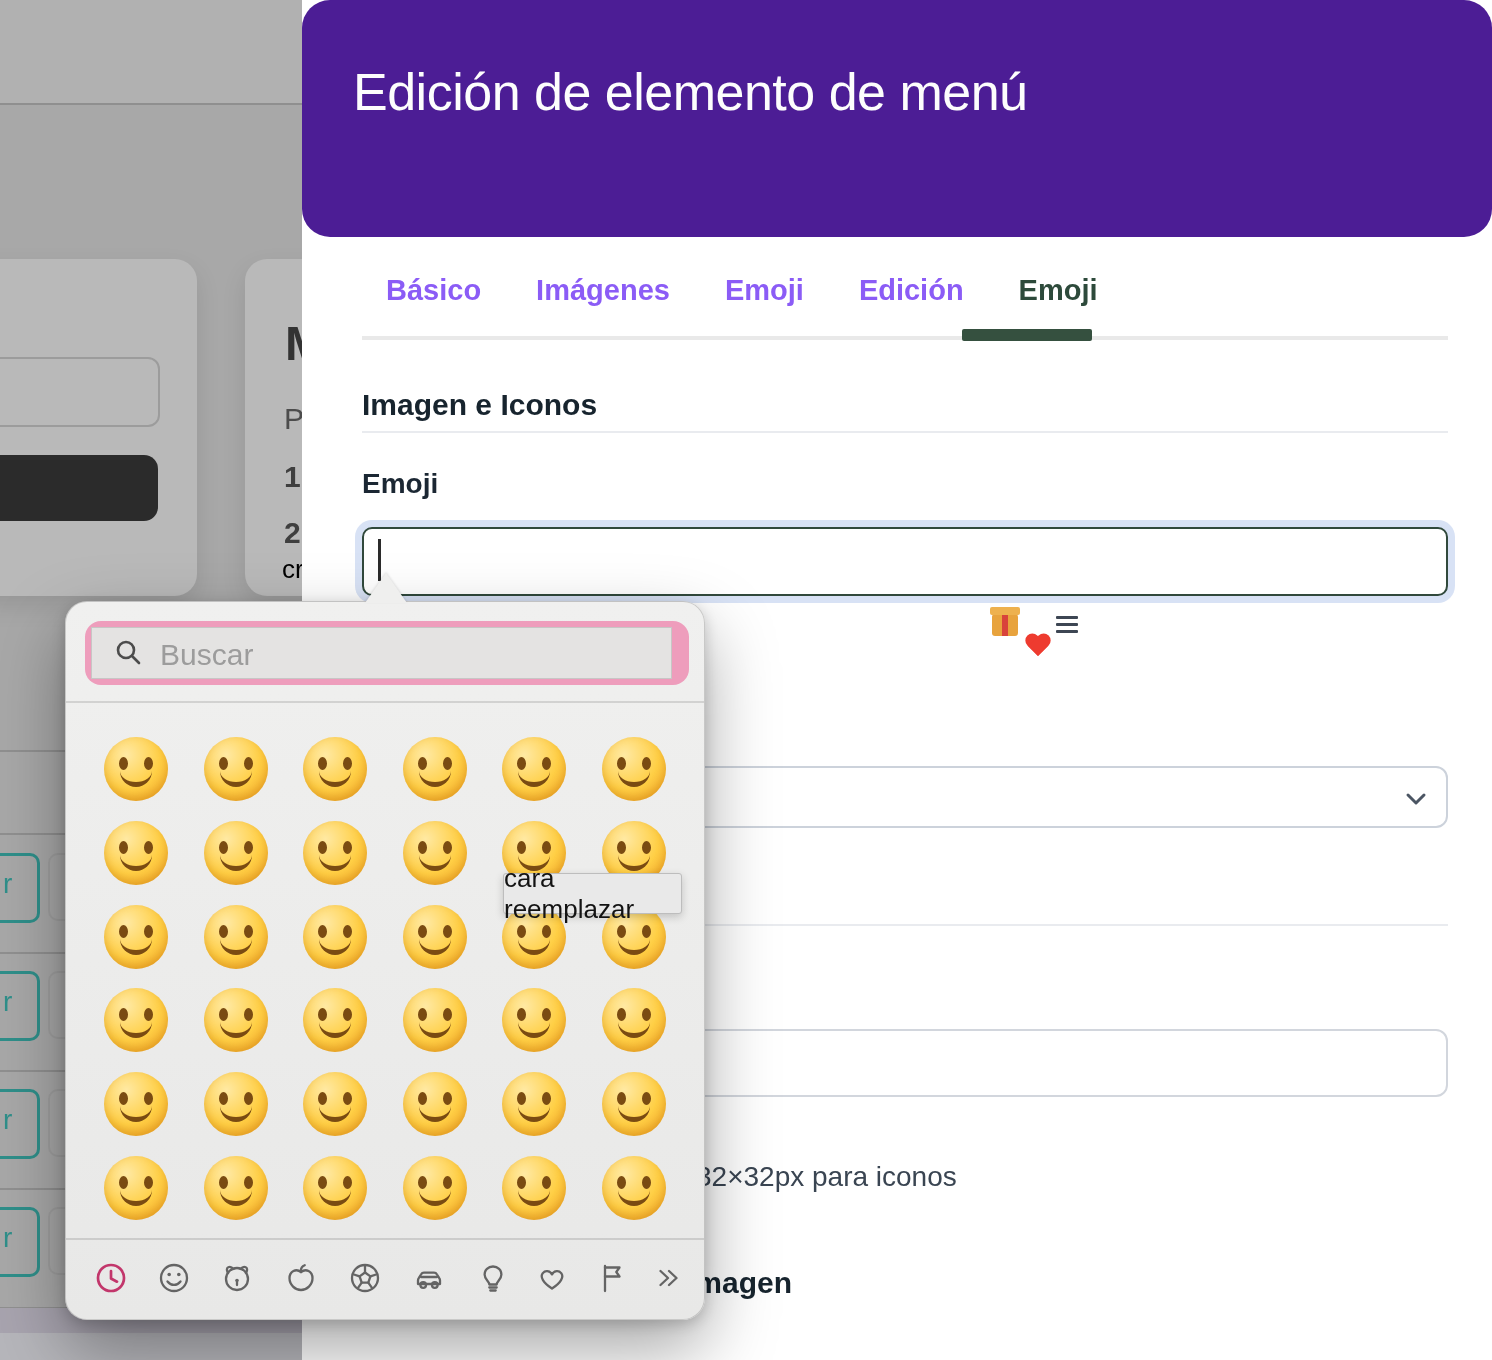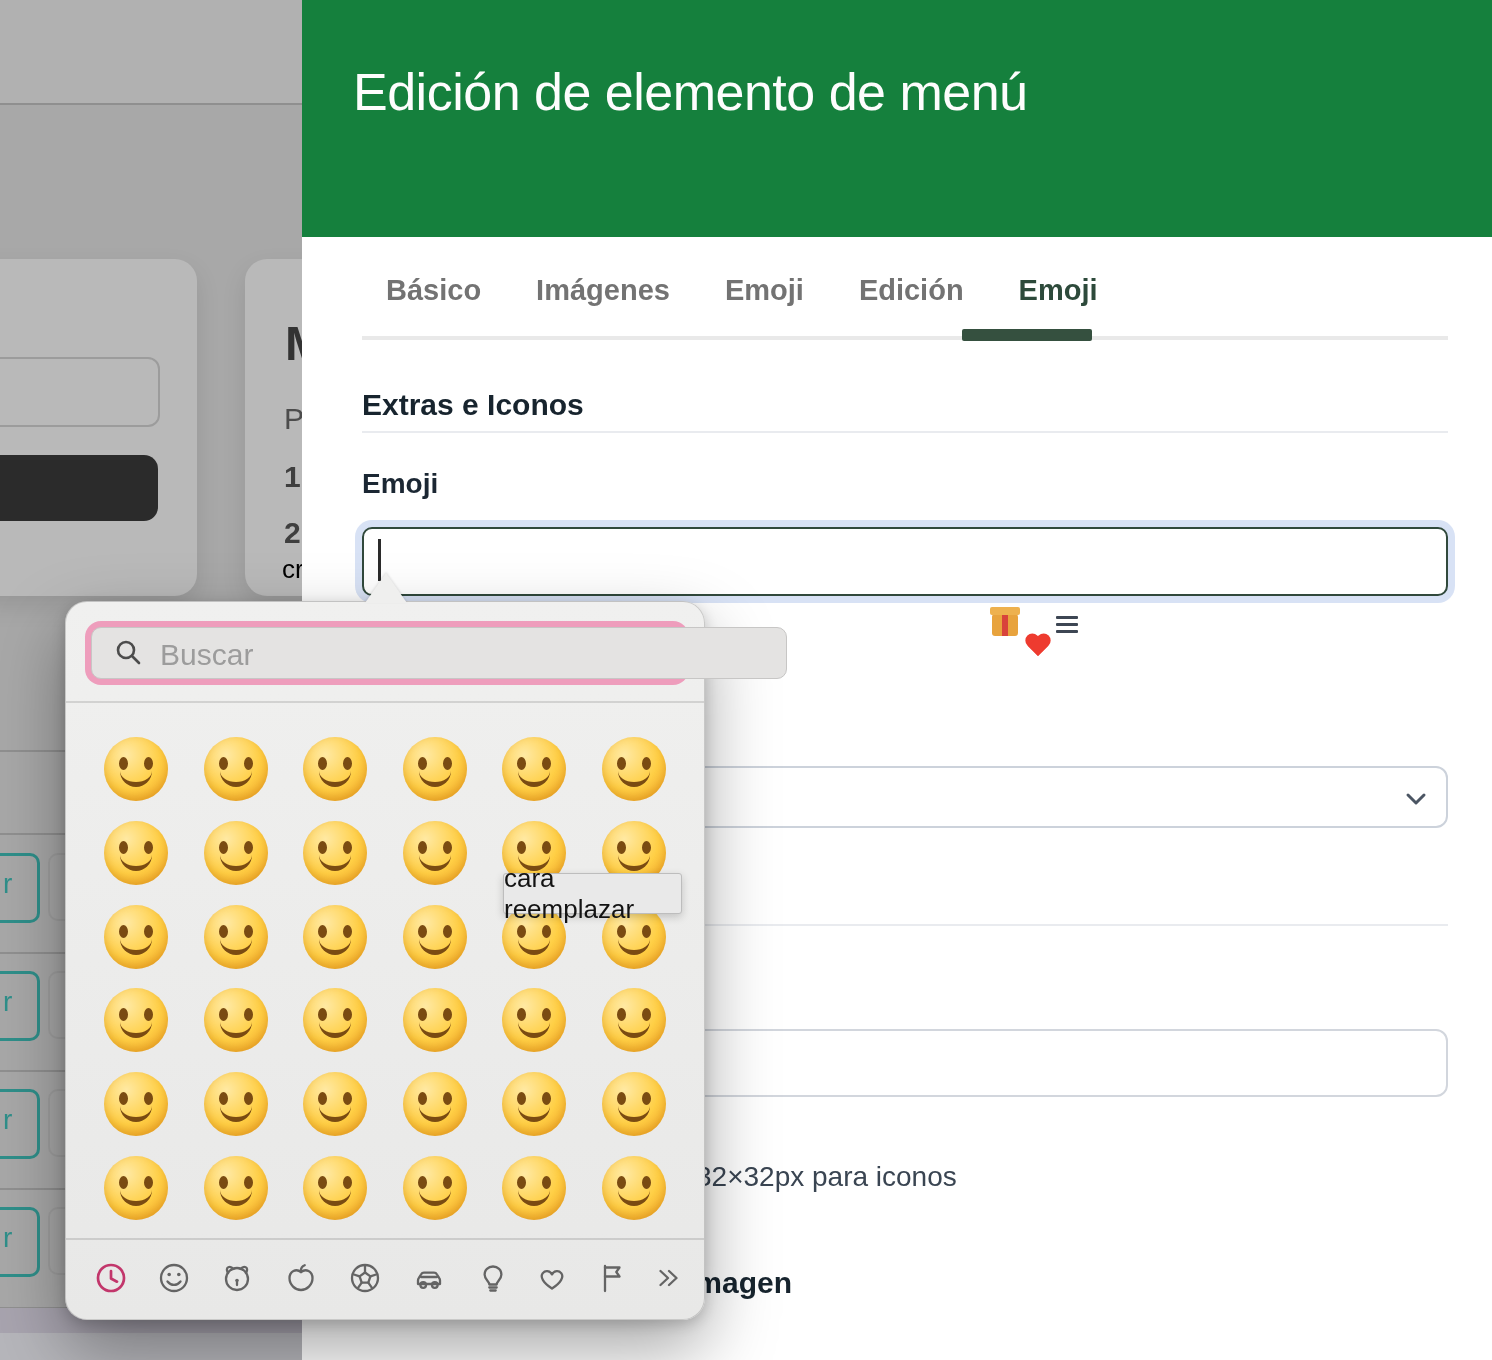--- a/index.html
+++ b/index.html
@@ -12,27 +12,27 @@
   .bg-input{border:2.5px solid #9c9c9c;border-radius:12px;}
   .bg-btn{background:#2b2b2b;border-radius:14px;}
   .bg-line{left:0;width:302px;height:2px;background:rgba(0,0,0,.14);}
   .bg-sq-teal{left:-16px;width:50px;height:64px;border:3px solid #2f8f8a;border-radius:10px;}
   .bg-sq-teal span{position:absolute;left:16px;top:12px;font-size:28px;color:#2f8f8a;}
   .bg-sq-gray{left:48px;width:46px;height:64px;border:2.5px solid #9f9f9f;border-radius:10px;}
   .bg-txt{color:#3f3f3f;}
 
   
   #modal{left:302px;top:0;width:1190px;height:1360px;background:#ffffff;}
-  #modal-header{left:0;top:0;width:1190px;height:237px;background:#15803d;}
+  #modal-header{left:0;top:0;width:1190px;height:237px;background:#4c1d95;border-radius:28px;}
   #modal-title{left:51px;top:62px;font-size:52px;font-weight:500;color:#fdfdfd;letter-spacing:-.5px;}
   #modal-subtitle{left:52px;top:140px;font-size:28px;color:#e6e9e7;}
   #modal-subtitle b{font-weight:700;color:#fff;}
 
   #tabs{left:84px;top:274px;display:flex;gap:55px;}
-  .tab{font-size:29px;font-weight:600;color:#737373;cursor:pointer;}
+  .tab{font-size:29px;font-weight:600;color:#8b5cf6;cursor:pointer;}
   .tab.active{color:#2d4a3b;}
   .tabs-baseline{left:60px;top:336px;width:1086px;height:4px;background:#e9e9e9;}
   .tab-underline{left:660px;top:329px;width:130px;height:12px;background:#35503f;border-radius:2px;}
 
   .section-heading{font-size:30px;font-weight:700;color:#17242e;}
   .divider{height:2px;background:#e9ebef;}
   .field-label{font-size:28px;font-weight:700;color:#1b2733;}
 
   #emoji-input{left:60px;top:527px;width:1086px;height:69px;box-sizing:border-box;border:2.5px solid #31493c;border-radius:10px;background:#fff;box-shadow:0 0 0 7px rgba(203,216,242,.75);font-size:30px;padding:0 16px;outline:none;}
   #emoji-caret{left:76px;top:539px;width:2.5px;height:42px;background:#2b2b2b;}
@@ -48,21 +48,21 @@
   .bars i{display:block;height:3.4px;background:#3d4653;border-radius:1px;}
 
   .select{box-sizing:border-box;border:2px solid #ccd2db;border-radius:12px;background:#fff;}
   .input2{box-sizing:border-box;border:2px solid #d2d6dd;border-radius:12px;background:#fff;}
   .help-text{font-size:28px;color:#3a4552;}
 
   
   #popup{left:65px;top:601px;width:638px;height:717px;background:linear-gradient(180deg,#f0f0ef,#e8e8e7);border:1px solid rgba(0,0,0,.16);border-radius:22px;box-shadow:0 30px 70px rgba(0,0,0,.35),0 4px 14px rgba(0,0,0,.18);}
   #popup-arrow{left:299px;top:-29px;width:0;height:0;border-left:21px solid transparent;border-right:21px solid transparent;border-bottom:30px solid #efefee;filter:drop-shadow(0 -1px 1px rgba(0,0,0,.12));}
   #search-ring{left:19px;top:19px;width:604px;height:64px;background:#ee9dbc;border-radius:16px;}
-  #search-field{left:6px;top:6px;width:696px;height:52px;box-sizing:border-box;background:#e4e3e2;border:1.5px solid #c7c6c5;border-radius:10px;}
+  #search-field{left:6px;top:6px;width:581px;height:52px;box-sizing:border-box;background:#e4e3e2;border:1.5px solid #c7c6c5;border-radius:0;}
   #search-input{position:absolute;left:66px;top:4px;width:500px;height:44px;border:none;background:transparent;font-size:30px;color:#333;outline:none;font-family:"Liberation Sans",sans-serif;}
   #search-input::placeholder{color:#9c9c9c;}
   .popup-divider{left:0;width:638px;height:1.5px;background:rgba(0,0,0,.12);}
 
   .emoji-cell{position:absolute;width:84px;height:84px;display:flex;align-items:center;justify-content:center;cursor:pointer;}
   .face{position:relative;width:64px;height:64px;border-radius:50%;background:radial-gradient(circle at 35% 28%,#ffe9a3,#ffcf45 55%,#f3a72a 95%);box-shadow:inset 0 -4px 8px rgba(185,110,0,.35);}
   .face .eye{position:absolute;top:20px;width:9px;height:13px;border-radius:50%;background:#7a4b12;}
   .face .eye.l{left:15px;} .face .eye.r{right:15px;}
   .face .mouth{position:absolute;left:16px;top:32px;width:32px;height:18px;border-radius:0 0 32px 32px;border:0 solid transparent;border-bottom:5px solid #7a4b12;box-sizing:border-box;}
 
@@ -130,21 +130,21 @@
     <div id="tabs" class="abs">
       <div class="tab">Básico</div>
       <div class="tab">Imágenes</div>
       <div class="tab">Emoji</div>
       <div class="tab">Edición</div>
       <div class="tab active">Emoji</div>
     </div>
     <div class="abs tabs-baseline"></div>
     <div class="abs tab-underline"></div>
 
-    <div class="abs section-heading" style="left:60px;top:388px;">Extras e Iconos</div>
+    <div class="abs section-heading" style="left:60px;top:388px;">Imagen e Iconos</div>
     <div class="abs divider" style="left:60px;top:431px;width:1086px;"></div>
 
     <div class="abs field-label" style="left:60px;top:468px;">Emoji</div>
     <input id="emoji-input" class="abs" type="text" value="" style="">
     <div id="emoji-caret" class="abs"></div>
 
     <div class="abs gift" style="left:690px;top:614px;" title="🎁"></div>
     <div class="abs heart" style="left:722px;top:612px;" title="❤️"></div>
     <div class="abs bars" style="left:754px;top:616px;">
         <i></i>

